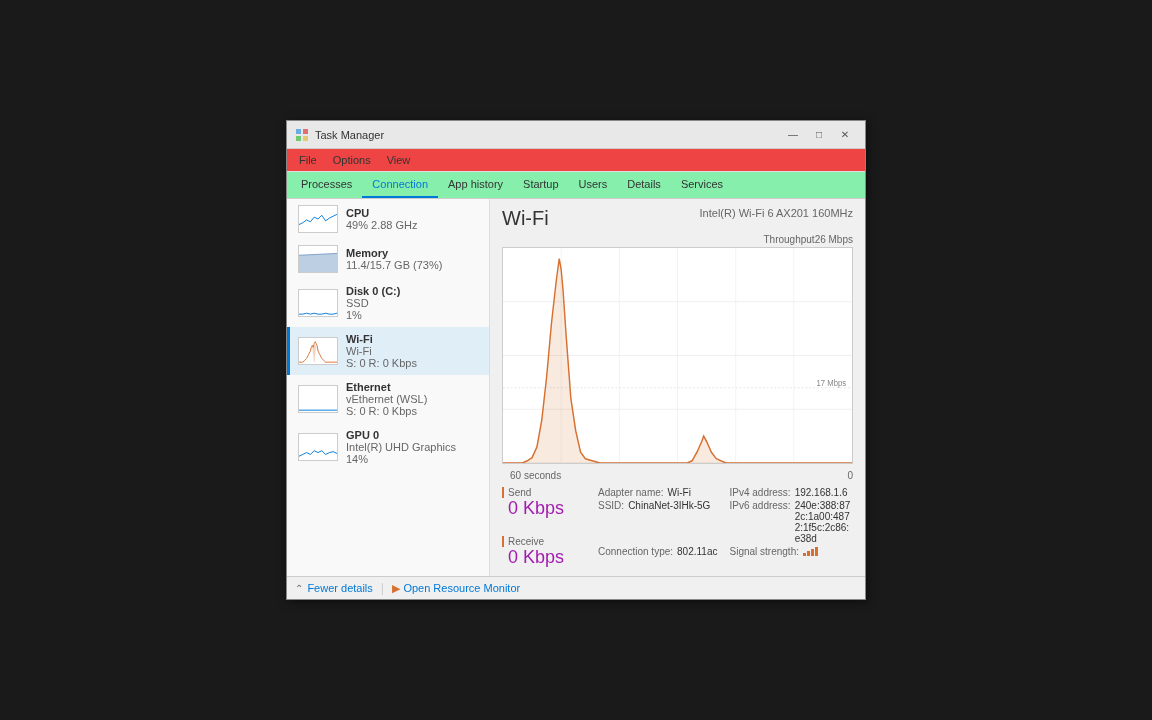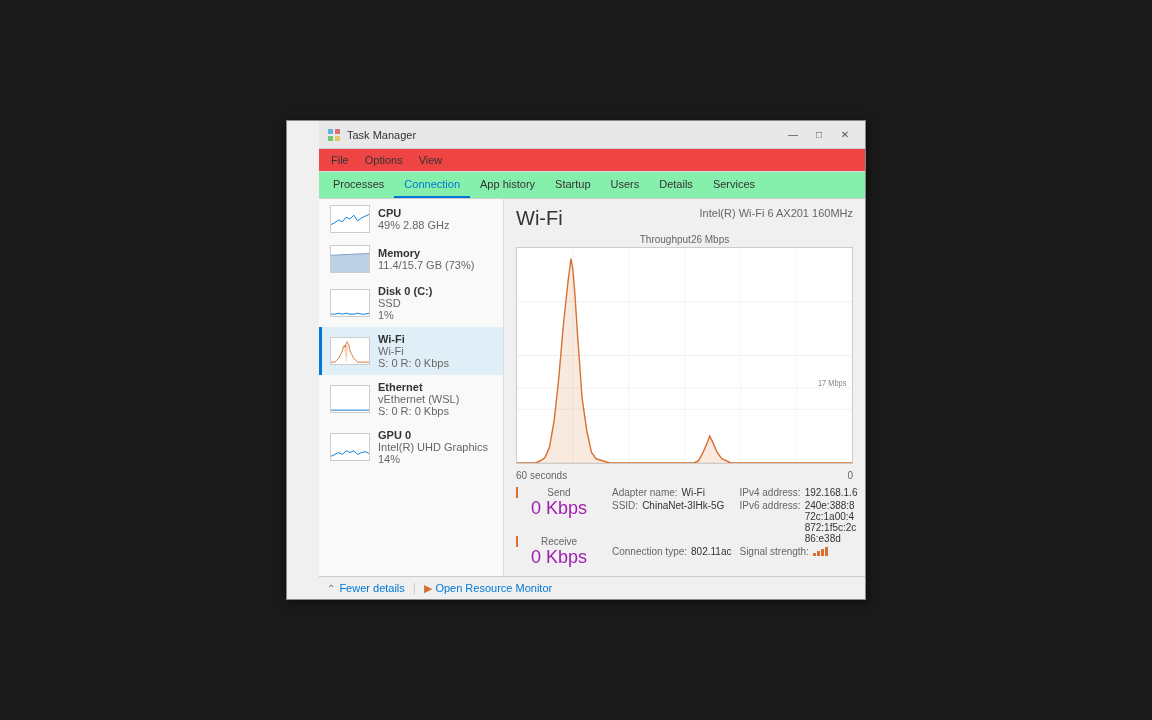--- a/index.html
+++ b/index.html
@@ -14,21 +14,20 @@
       font-size: 12px;
     }
     .window {
       width: 580px;
       height: 480px;
       background: #f0f0f0;
       border: 1px solid #888;
       display: flex;
       flex-direction: column;
       box-shadow: 2px 2px 8px rgba(0,0,0,0.5);
-      padding-left: 32px;
     }
     .title-bar {
       background: #e8e8e8;
       height: 28px;
       display: flex;
       align-items: center;
       padding: 0 8px;
       border-bottom: 1px solid #ccc;
       flex-shrink: 0;
     }
@@ -91,21 +90,21 @@
     .tab.active {
       border-bottom: 2px solid #0078d7;
       color: #0078d7;
     }
     .content {
       display: flex;
       flex: 1;
       overflow: hidden;
     }
     .sidebar {
-      width: 185px;
+      width: 203px;
       background: #f9f9f9;
       border-right: 1px solid #ddd;
       overflow-y: auto;
       flex-shrink: 0;
     }
     .sidebar-item {
       display: flex;
       align-items: center;
       padding: 6px 8px;
       cursor: pointer;
@@ -167,28 +166,29 @@
       flex: 1;
       position: relative;
       margin-bottom: 4px;
       overflow: hidden;
     }
     .chart-label-top {
       font-size: 10px;
       color: #666;
       margin-bottom: 2px;
       display: flex;
-      justify-content: center;
+      justify-content: flex-end;
     }
     .chart-label-bottom {
       font-size: 10px;
       color: #666;
       display: flex;
       justify-content: space-between;
       margin-top: 2px;
+      margin-left: 8px;
     }
     .chart-svg {
       width: 100%;
       height: 100%;
     }
     .stat-item {
       display: flex;
       flex-direction: column;
     }
     .stat-label {
@@ -421,21 +421,21 @@
         </svg>
       </div>
 
       <div class="chart-label-bottom">
         <span>60 seconds</span>
         <span>0</span>
       </div>
 
       <div style="display:flex; gap:16px; margin-top:6px;">
 
-        <div style="display:flex; flex-direction:column; gap:17px; min-width:80px;text-align:center;">
+        <div style="display:flex; flex-direction:column; gap:17px; min-width:80px;">
           <div class="stat-item">
             <div class="stat-label">Send</div>
             <div class="stat-value">0 Kbps</div>
           </div>
           <div class="stat-item">
             <div class="stat-label">Receive</div>
             <div class="stat-value">0 Kbps</div>
           </div>
         </div>
 

